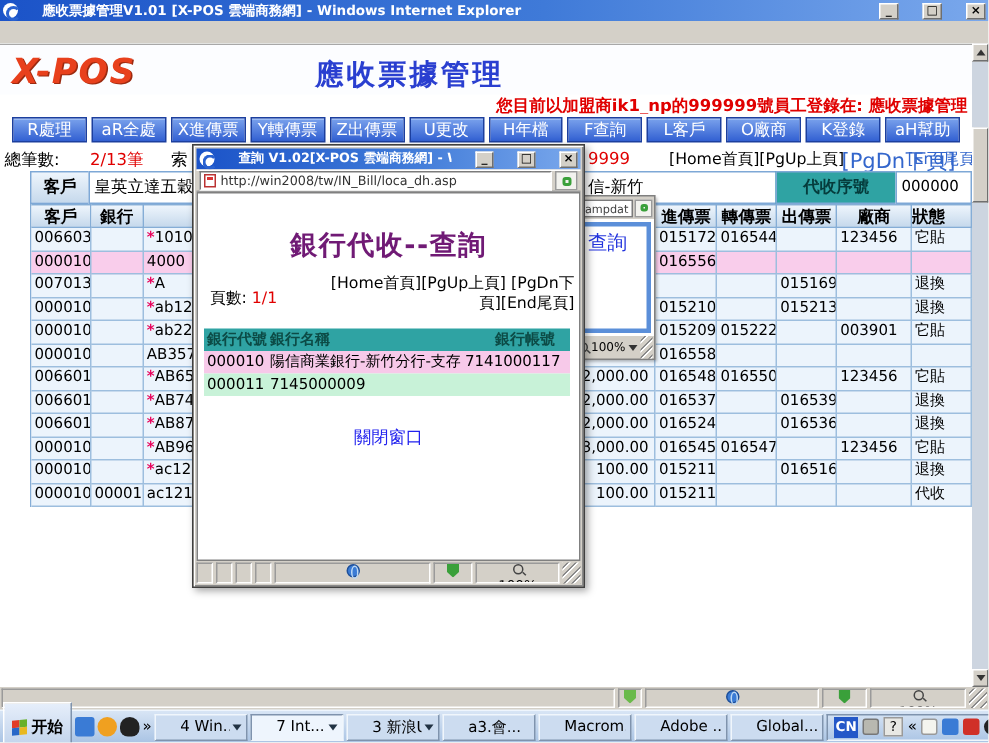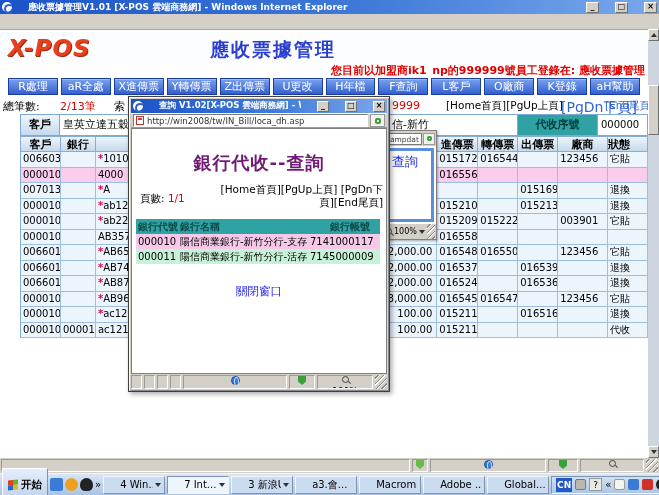--- a/index.html
+++ b/index.html
@@ -444,21 +444,20 @@
         </div>
         <div class="poprows">
 
         <div class="poprow">
               <div class="pc0">000010</div>
               <div class="pc1">陽信商業銀行-新竹分行-支存</div>
               <div class="pc2">7141000117</div>
             </div>
             <div class="poprow">
               <div class="pc0">000011</div>
-              <div class="pc1">陽信商業銀行-新竹分行-活存</div>
               <div class="pc2">7145000009</div>
             </div>
           </div>
       </div>
       <div class="popclose">關閉窗口</div>
     </div>
     <div class="popstatus">
       <div class="seg" style="width:11px"></div>
       <div class="seg" style="width:11px"></div>
       <div class="seg" style="width:11px"></div>

